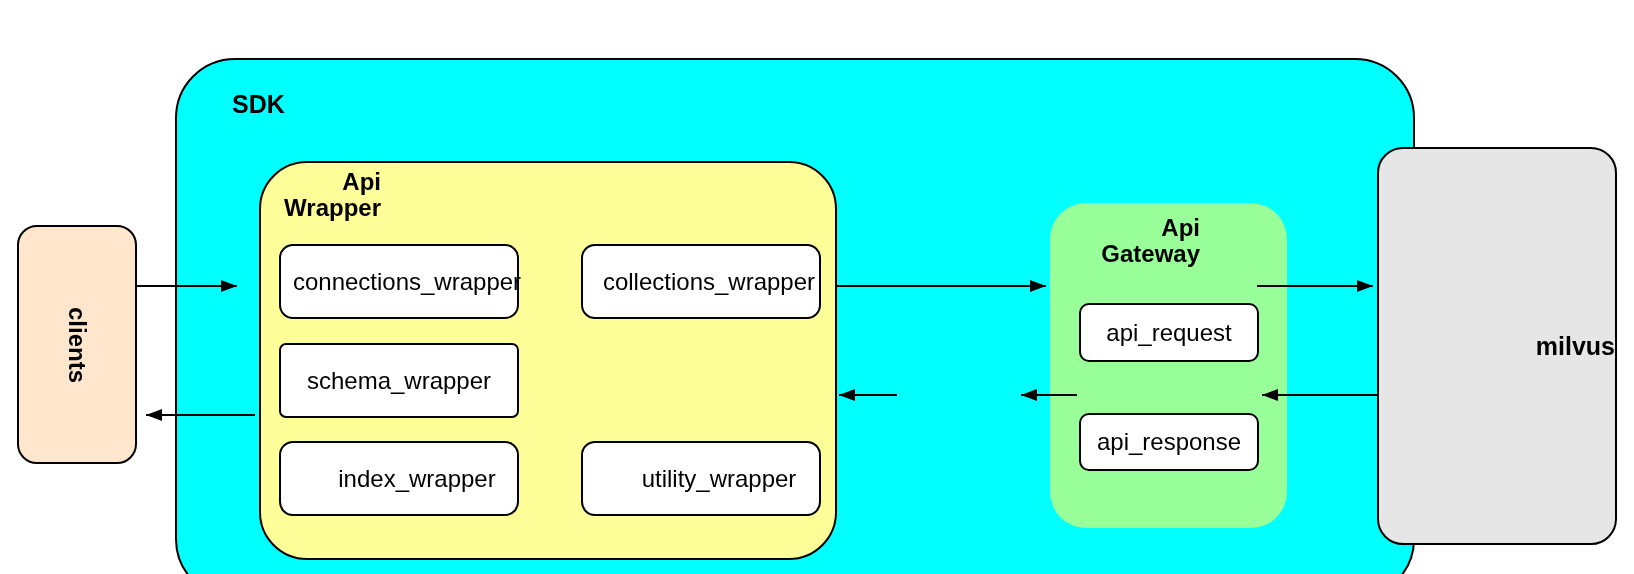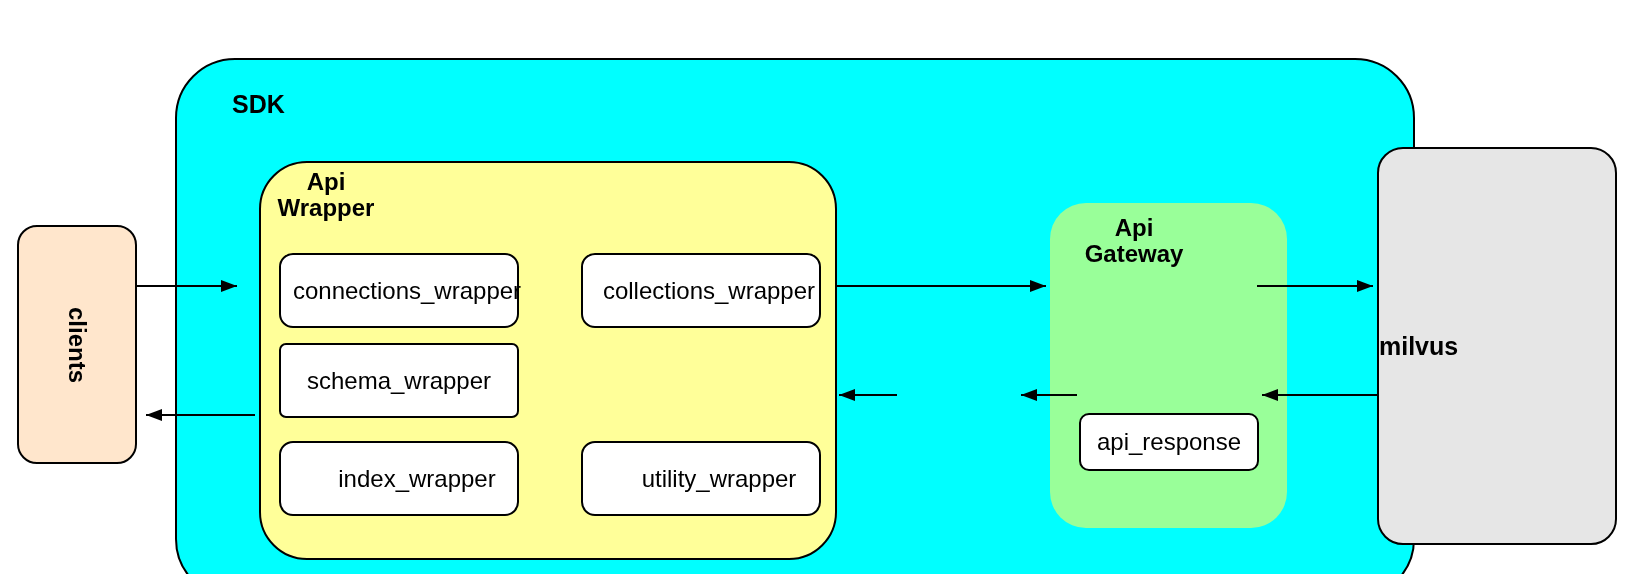--- a/index.html
+++ b/index.html
@@ -57,38 +57,38 @@
     background: var(--color-yellow, #FFFF99);
     border-radius: 48px;
     box-sizing: border-box;
     border: 2px solid var(--color-line, #000);
   }
   .two-line-label {
     position: absolute;
     font-weight: bold;
     font-size: 24px;
     line-height: 26px;
-    text-align: center;
+    text-align: right;
     color: #000;
   }
   .api-wrapper-box .two-line-label { left: 10px; top: 6px; width: 110px; }
   .module-box {
     position: absolute;
     width: 240px; height: 75px;
     background: var(--color-white, #fff);
     border: 2px solid var(--color-line, #000);
     border-radius: 14px;
     box-sizing: border-box;
     display: flex; align-items: center; justify-content: center;
     font-size: 24px;
     color: #000;
   }
   .col1 { left: 18px; }
   .col2 { left: 320px; }
-  .row1 { top: 90px; padding-left: 16px; }
+  .row1 { top: 81px; padding-left: 16px; }
   .row2 { top: 180px; border-radius: 7px; }
   .row3 { top: 278px; padding-left: 36px; }
   
   .api-gateway-box {
     position: absolute;
     left: 873px; top: 143px; width: 237px; height: 325px;
     background: var(--color-green, #99FF99);
     border-radius: 36px;
     box-sizing: border-box;
   }
@@ -105,21 +105,21 @@
   }
   .api-request-box  { left: 29px; top: 100px; width: 180px; height: 59px; }
   .api-response-box { left: 29px; top: 210px; width: 180px; height: 58px; }
   
   .checker-box { left: 722px; top: 352px; width: 120px; height: 59px; }
   
   .milvus-box {
     left: 1377px; top: 147px; width: 240px; height: 398px;
     background: var(--color-gray, #E6E6E6);
     border-radius: 26px;
-    display: flex; align-items: center; justify-content: flex-start;
+    display: flex; align-items: center; justify-content: flex-end;
     font-weight: bold;
     font-size: 25px;
     color: #000;
   }
   
   .connector-layer {
     position: absolute;
     left: 0; top: 0;
     pointer-events: none;
   }
@@ -147,20 +147,21 @@
       <div class="module-box col1 row3">index_wrapper</div>
       <div class="module-box col2 row3">utility_wrapper</div>
     </div>
 
 
     <div class="api-gateway-box">
       <div class="two-line-label">
         <span style="display:block">Api</span>
         <span style="display:block">Gateway</span>
       </div>
+      <div class="pill-box api-request-box">api_request</div>
       <div class="pill-box api-response-box">api_response</div>
     </div>
   </div>
 
   <div class="shape bordered clients-box">
     <span class="vlabel">clients</span>
   </div>
 
   <div class="shape bordered milvus-box">
     <span>milvus</span>

